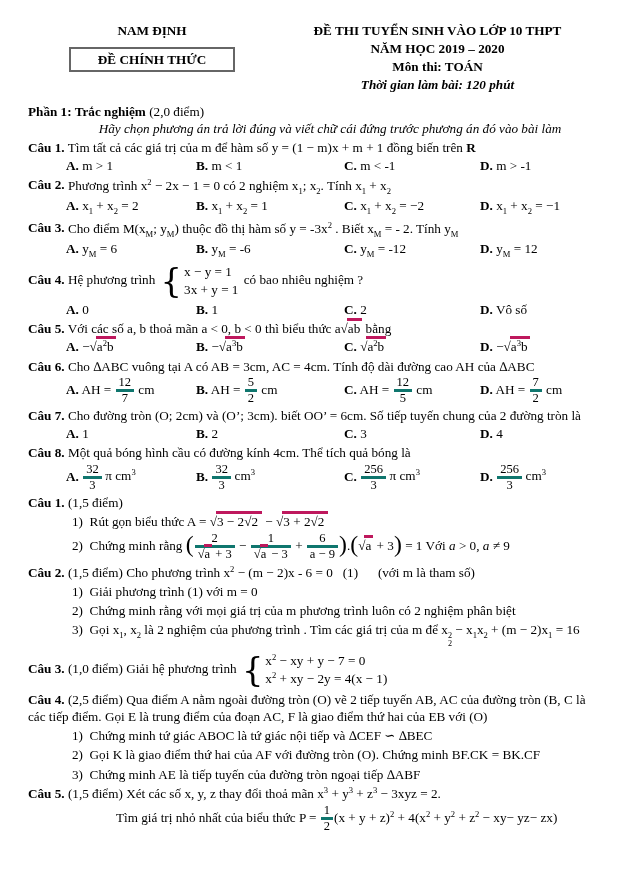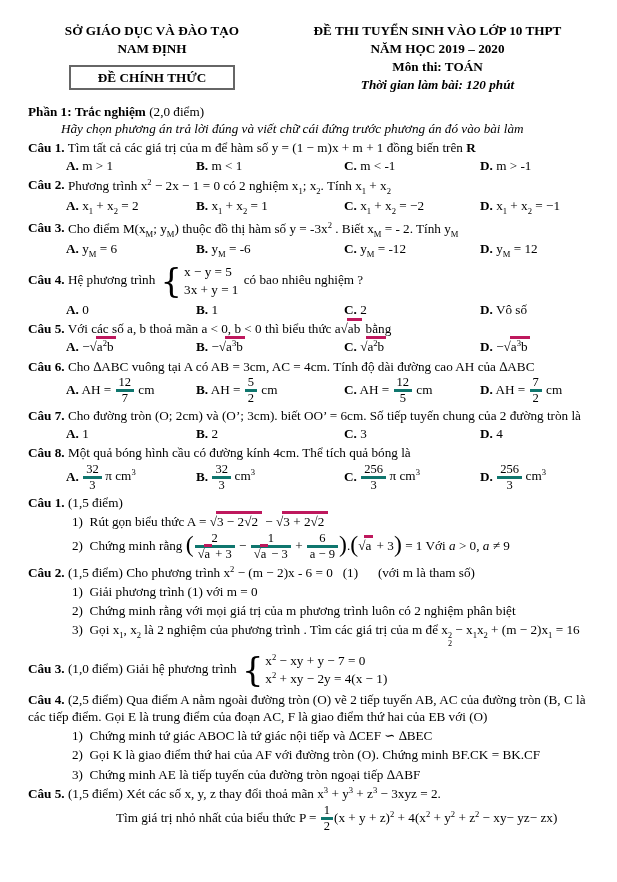--- a/index.html
+++ b/index.html
@@ -14,21 +14,21 @@
   .hdr{display:flex;}
   .hdr-left{width:248px;text-align:center;}
   .hdr-right{flex:1;text-align:center;}
   .hdr .line{font-weight:bold;margin:0 0 1px 0;}
   .stamp-box{display:inline-block;border:2px solid #666;padding:2px 27px;font-weight:bold;margin-top:7px;}
   .italic{font-style:italic;}
 
   
   .part-title{margin-top:8px;}
   .part-title b{font-weight:bold;}
-  .instruction{font-style:italic;margin-left:33px;}
+  .instruction{font-style:italic;margin-left:33px;text-align:center;}
 
   
   .q{margin-top:1px;}
   .q-line{margin-top:2px;}
   .q-label{font-weight:bold;}
   .opts{display:grid;grid-template-columns:130px 148px 136px 1fr;margin-left:38px;align-items:center;margin-top:1px;}
   .opt b{font-weight:bold;}
 
   
   .p2-line{margin-top:2px;}
@@ -51,21 +51,20 @@
   .bigp{font-size:1.8em;line-height:0;vertical-align:-0.1em;font-weight:300;}
   .ss{display:inline-flex;flex-direction:column;font-size:0.62em;line-height:1;vertical-align:-0.45em;text-align:left;}
 </style>
 </head>
 <body>
 
 <div class="page">
 
   <div class="hdr">
     <div class="hdr-left">
-      <div class="line">SỞ GIÁO DỤC VÀ ĐÀO TẠO</div>
       <div class="line">NAM ĐỊNH</div>
       <div class="stamp-box">ĐỀ CHÍNH THỨC</div>
     </div>
     <div class="hdr-right">
       <div class="line">ĐỀ THI TUYỂN SINH VÀO LỚP 10 THPT</div>
       <div class="line">NĂM HỌC 2019 – 2020</div>
       <div class="line">Môn thi: TOÁN</div>
       <div class="line italic">Thời gian làm bài: 120 phút</div>
     </div>
   </div>
@@ -98,21 +97,21 @@
           <span class="opt"><b>A.</b> <span>y<sub>M</sub> = 6</span></span>
           <span class="opt"><b>B.</b> <span>y<sub>M</sub> = -6</span></span>
           <span class="opt"><b>C.</b> <span>y<sub>M</sub> = -12</span></span>
           <span class="opt"><b>D.</b> <span>y<sub>M</sub> = 12</span></span>
         </div>
       </div>
       <div class="q">
         <div class="q-line"><b class="q-label">Câu 4.</b> <span class="q-text">Hệ phương trình <span class="system">
               <span class="brace">{</span>
               <span class="rows">
-                <span>x − y = 5</span>
+                <span>x − y = 1</span>
                 <span>3x + y = 1</span>
               </span>
             </span> có bao nhiêu nghiệm ?</span></div>
         <div class="opts">
           <span class="opt"><b>A.</b> <span>0</span></span>
           <span class="opt"><b>B.</b> <span>1</span></span>
           <span class="opt"><b>C.</b> <span>2</span></span>
           <span class="opt"><b>D.</b> <span>Vô số</span></span>
         </div>
       </div>

